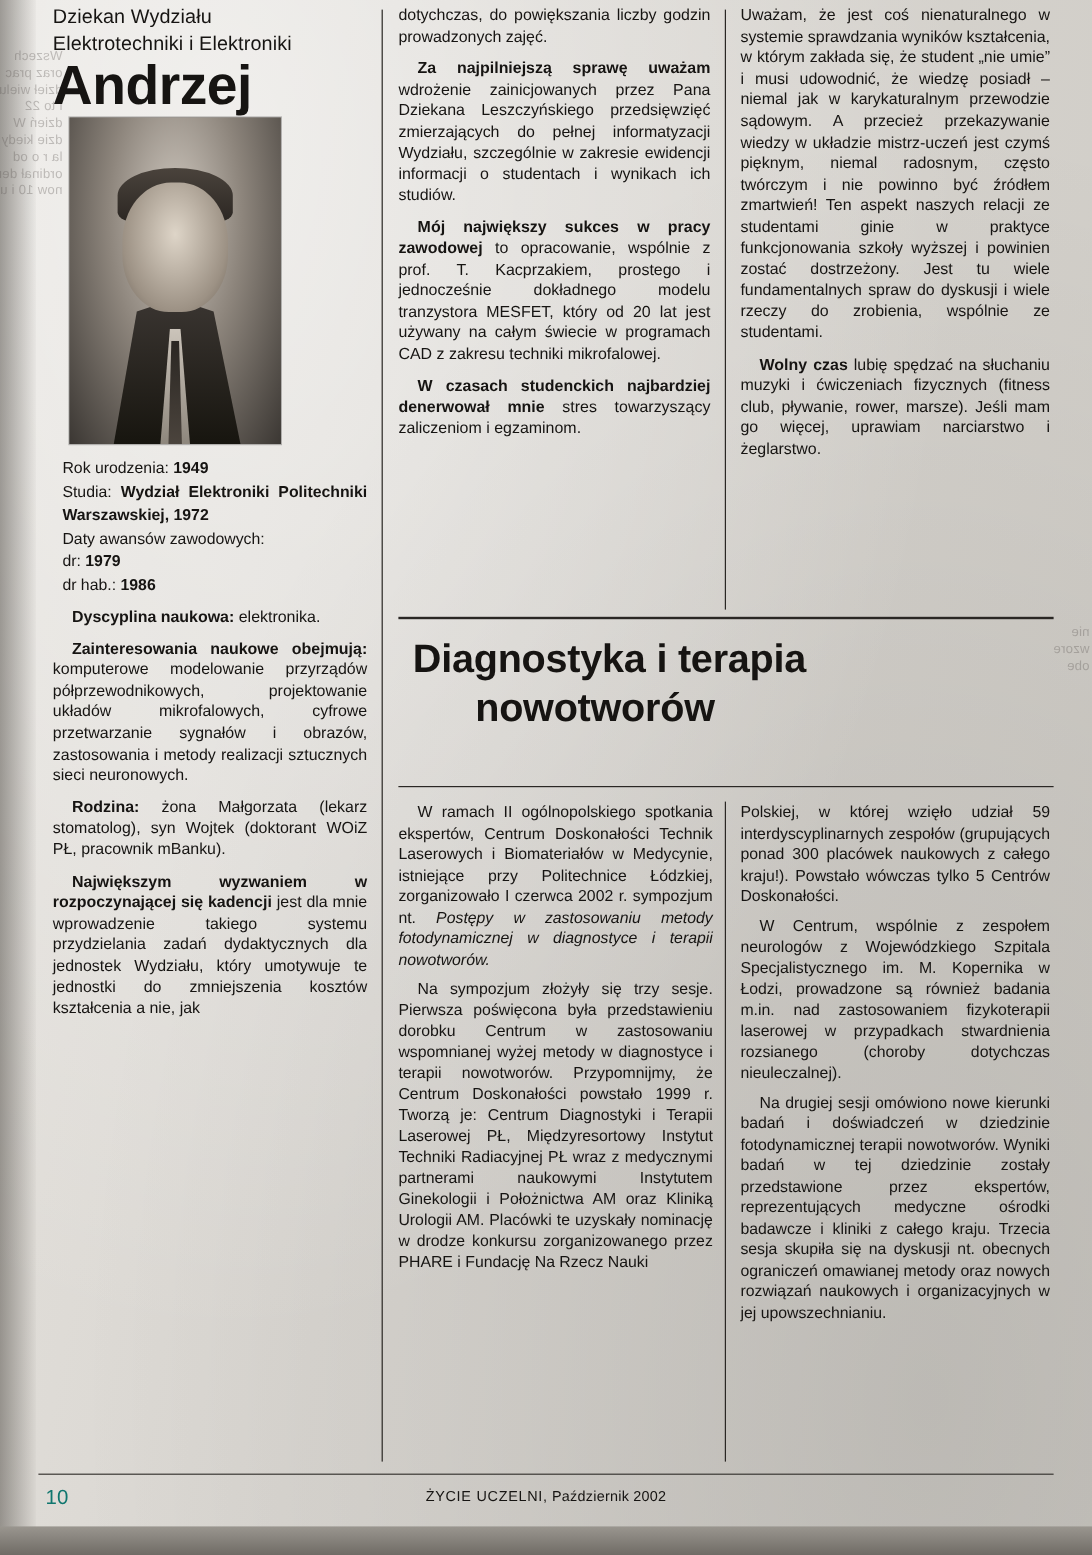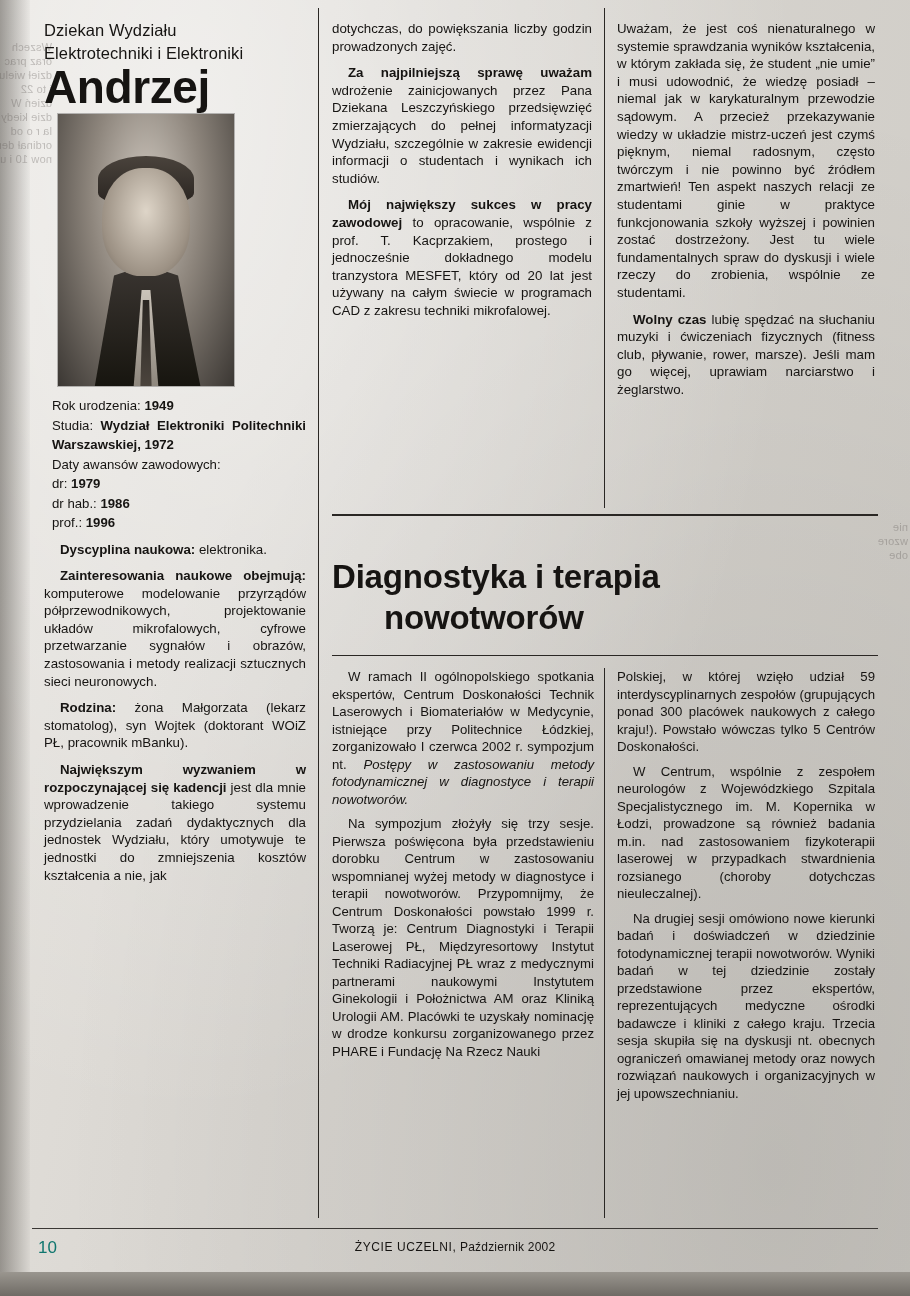--- a/index.html
+++ b/index.html
@@ -63,21 +63,21 @@
     height: 48px;
     color: rgba(150,110,60,0.45);
     font-size: 20px;
     transform: scaleX(-1);
     user-select: none;
   }
 
   
   .col {
     position: absolute;
-    top: 20px;
+    top: 4px;
     font-size: 13.3px;
     line-height: 17.6px;
     text-align: justify;
   }
   .col p {
     margin: 0 0 9px 0;
     text-indent: 16px;
   }
   .col p.noindent { text-indent: 0; }
   .col1 { left: 44px;  width: 262px; }
@@ -163,28 +163,27 @@
     margin: 6px 0 8px 8px;
   }
   .facts .row { }
   .facts b { font-weight: bold; }
 
   .bold-lead { font-weight: bold; }
 
   
   .article-title {
     position: absolute;
-    left: 332px;
+    left: 344px;
     top: 528px;
     width: 546px;
     font-size: 33px;
     line-height: 41px;
     font-weight: bold;
     letter-spacing: -0.2px;
-    margin-top: 28px;
   }
   .article-title .line2 { padding-left: 52px; }
 
   
   .acol {
     position: absolute;
     top: 668px;
     font-size: 13.2px;
     line-height: 17.5px;
     text-align: justify;
@@ -279,24 +278,20 @@
         </div>
         <div class="row">Daty awansów zawodowych:</div>
         <div class="row">
           <span>dr:</span>
           <b>1979</b>
         </div>
         <div class="row">
           <span>dr hab.:</span>
           <b>1986</b>
         </div>
-        <div class="row">
-          <span>prof.:</span>
-          <b>1996</b>
-        </div>
       </div>
 
       <p>
         <b class="bold-lead">Dyscyplina naukowa:</b><span> elektronika.</span>
       </p>
       <p>
         <b class="bold-lead">Zainteresowania naukowe obejmują:</b><span> komputerowe modelowanie przyrządów półprzewodnikowych, projektowanie układów mikrofalowych, cyfrowe przetwarzanie sygnałów i obrazów, zastosowania i metody realizacji sztucznych sieci neuronowych.</span>
       </p>
       <p>
         <b class="bold-lead">Rodzina:</b><span> żona Małgorzata (lekarz stomatolog), syn Wojtek (doktorant WOiZ PŁ, pracownik mBanku).</span>
@@ -306,20 +301,23 @@
       </p>
     </div>
 
     <div class="col col2">
       <p class="noindent">dotychczas, do powiększania liczby godzin prowadzonych zajęć.</p>
       <p>
         <b class="bold-lead">Za najpilniejszą sprawę uważam</b><span> wdrożenie zainicjowanych przez Pana Dziekana Leszczyńskiego przedsięwzięć zmierzających do pełnej informatyzacji Wydziału, szczególnie w zakresie ewidencji informacji o studentach i wynikach ich studiów.</span>
       </p>
       <p>
         <b class="bold-lead">Mój największy sukces w pracy zawodowej</b><span> to opracowanie, wspólnie z prof. T. Kacprzakiem, prostego i jednocześnie dokładnego modelu tranzystora MESFET, który od 20 lat jest używany na całym świecie w programach CAD z zakresu techniki mikrofalowej.</span>
+      </p>
+      <p>
+        <b class="bold-lead">W czasach studenckich najbardziej denerwował mnie</b><span> stres towarzyszący zaliczeniom i egzaminom.</span>
       </p>
     </div>
 
     <div class="col col3">
       <p class="noindent">Uważam, że jest coś nienaturalnego w systemie sprawdzania wyników kształcenia, w którym zakłada się, że student „nie umie” i musi udowodnić, że wiedzę posiadł – niemal jak w karykaturalnym przewodzie sądowym. A przecież przekazywanie wiedzy w układzie mistrz-uczeń jest czymś pięknym, niemal radosnym, często twórczym i nie powinno być źródłem zmartwień! Ten aspekt naszych relacji ze studentami ginie w praktyce funkcjonowania szkoły wyższej i powinien zostać dostrzeżony. Jest tu wiele fundamentalnych spraw do dyskusji i wiele rzeczy do zrobienia, wspólnie ze studentami.</p>
       <p>
         <b class="bold-lead">Wolny czas</b><span> lubię spędzać na słuchaniu muzyki i ćwiczeniach fizycznych (fitness club, pływanie, rower, marsze). Jeśli mam go więcej, uprawiam narciarstwo i żeglarstwo.</span>
       </p>
     </div>
 

